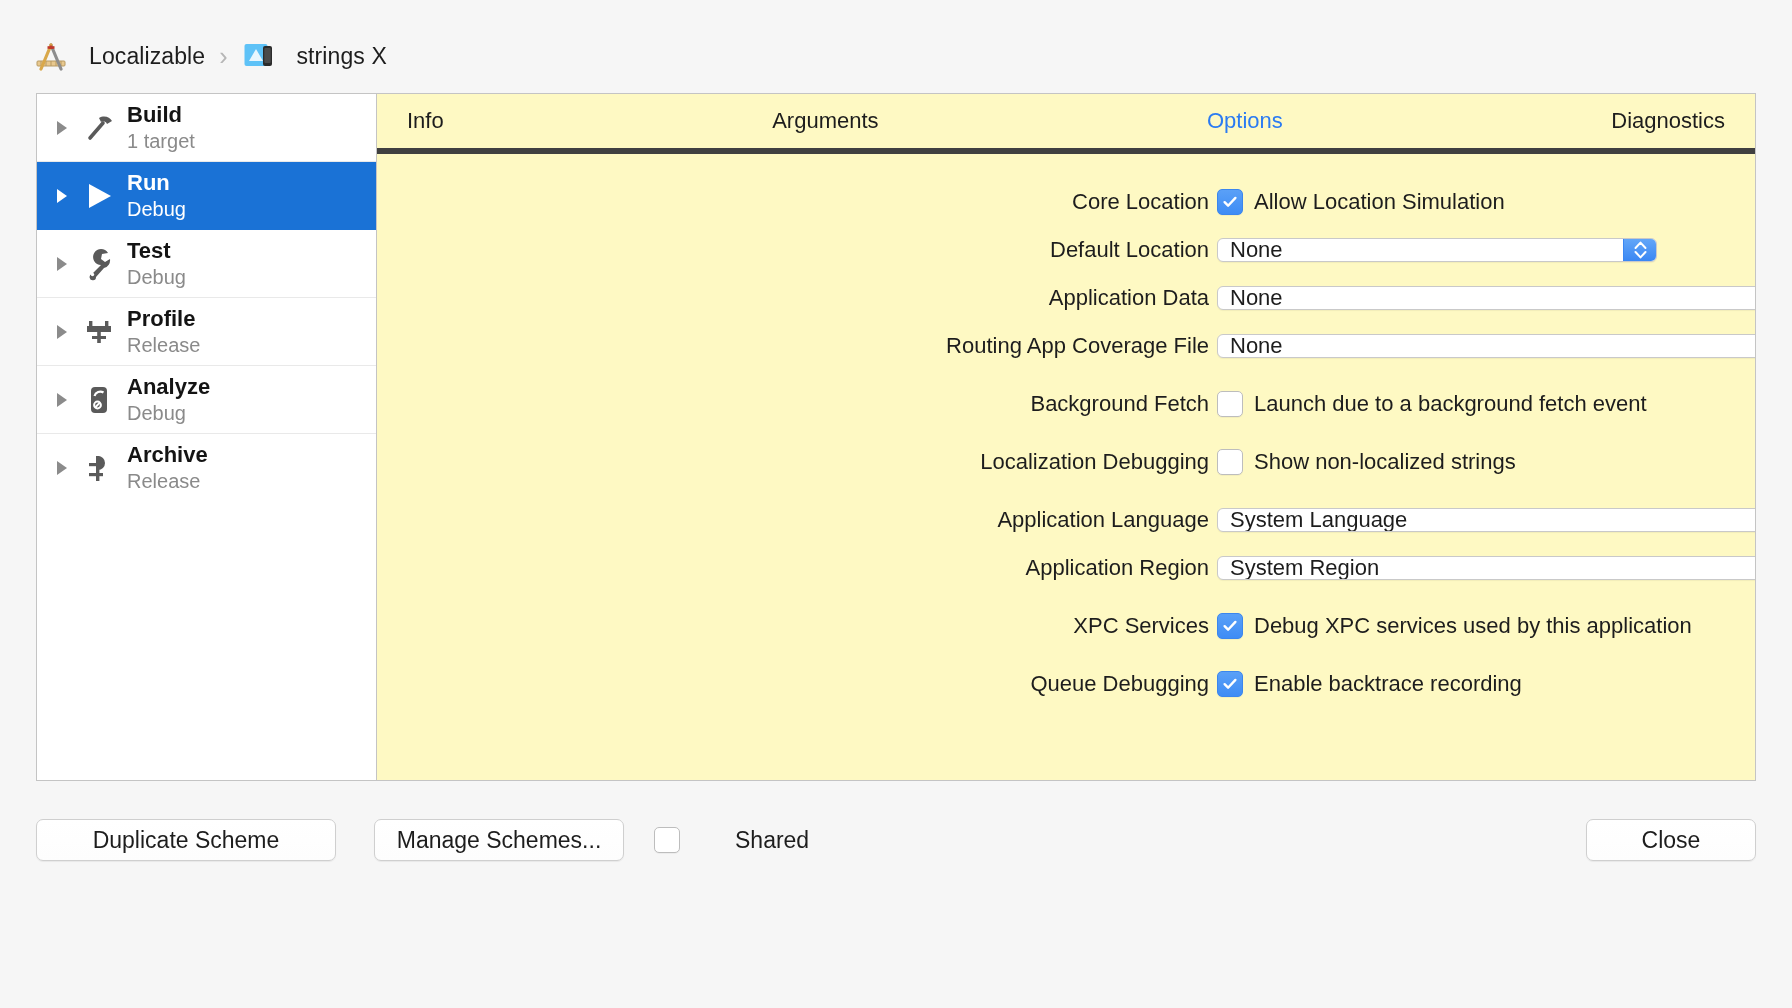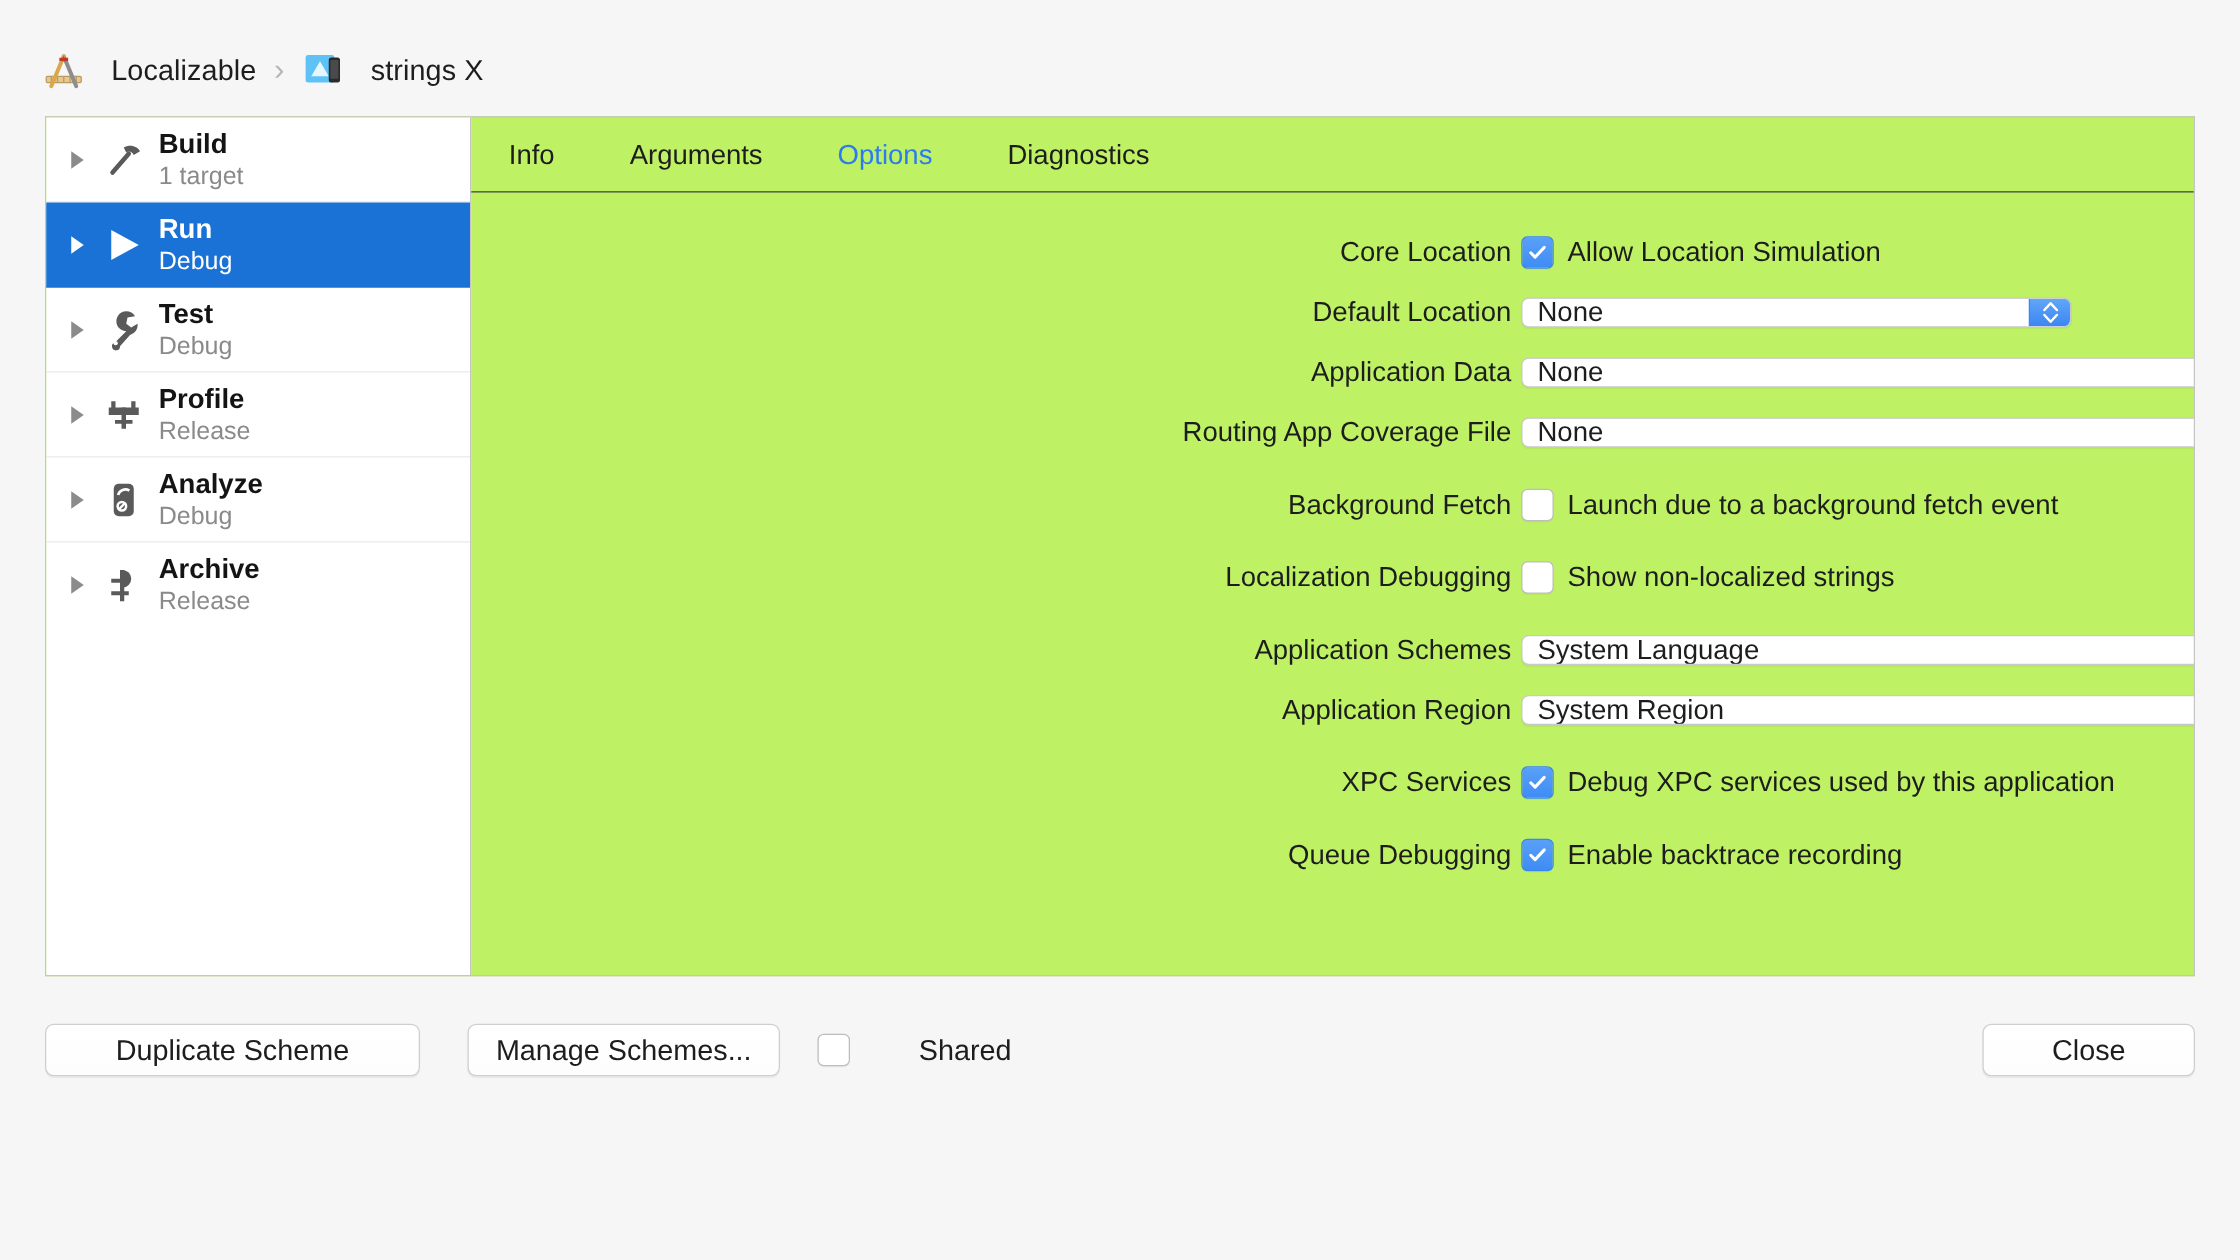--- a/index.html
+++ b/index.html
@@ -26,21 +26,21 @@
 
   
   .icon-xcode { width: 30px; height: 30px; position: relative; display:block; }
   
   .icon-sim { width: 30px; height: 28px; display:block; }
 
   
   .panel {
     position: absolute; left: 36px; top: 93px;
     width: 1720px; height: 688px;
-    background: #bef264;
+    background: #fef9c3;
     border: 1px solid #c4c4c4;
     display: flex;
   }
 
   
   .sidebar {
     width: 340px; min-width: 340px;
     border-right: 1px solid #c4c4c4;
     background: #ffffff;
     padding-top: 0;
@@ -69,22 +69,22 @@
   }
   .scheme-text { display: flex; flex-direction: column; line-height: 1.12; }
   .scheme-name { font-size: 22px; font-weight: bold; color: #141414; }
   .scheme-sub { font-size: 20px; color: #8a8a8a; margin-top: 2px; }
   .selected .scheme-name, .selected .scheme-sub { color: #ffffff; }
 
   
   .content { flex: 1; display: flex; flex-direction: column; min-width: 0; }
   .tabbar {
     height: 60px; min-height: 60px;
-    border-bottom: 1px solid #404040;
-    display: flex; align-items: center; justify-content: flex-start;
+    border-bottom: 6px solid #404040;
+    display: flex; align-items: center; justify-content: space-between;
     gap: 0px;
   }
   .tab {
     font-size: 22px; color: #1d1d1d; padding: 0 30px; cursor: default;
   }
   .tab.active { color: #2b7bf2; }
 
   .form { flex: 1; padding-top: 26px; overflow: hidden; }
   .frow {
     display: flex; align-items: center;
@@ -357,21 +357,21 @@
 
       <div class="frow" style="margin-top:14px">
         <div class="flabel">Localization Debugging</div>
         <div class="fctl">
           <span class="cb"></span>
           <span class="cb-text">Show non-localized strings</span>
         </div>
       </div>
 
       <div class="frow" style="margin-top:14px">
-        <div class="flabel">Application Schemes</div>
+        <div class="flabel">Application Language</div>
         <div class="fctl">
           <div class="popup" style="width:620px">
             <span class="popup-value">System Language</span>
 
           </div>
         </div>
       </div>
 
       <div class="frow">
         <div class="flabel">Application Region</div>

